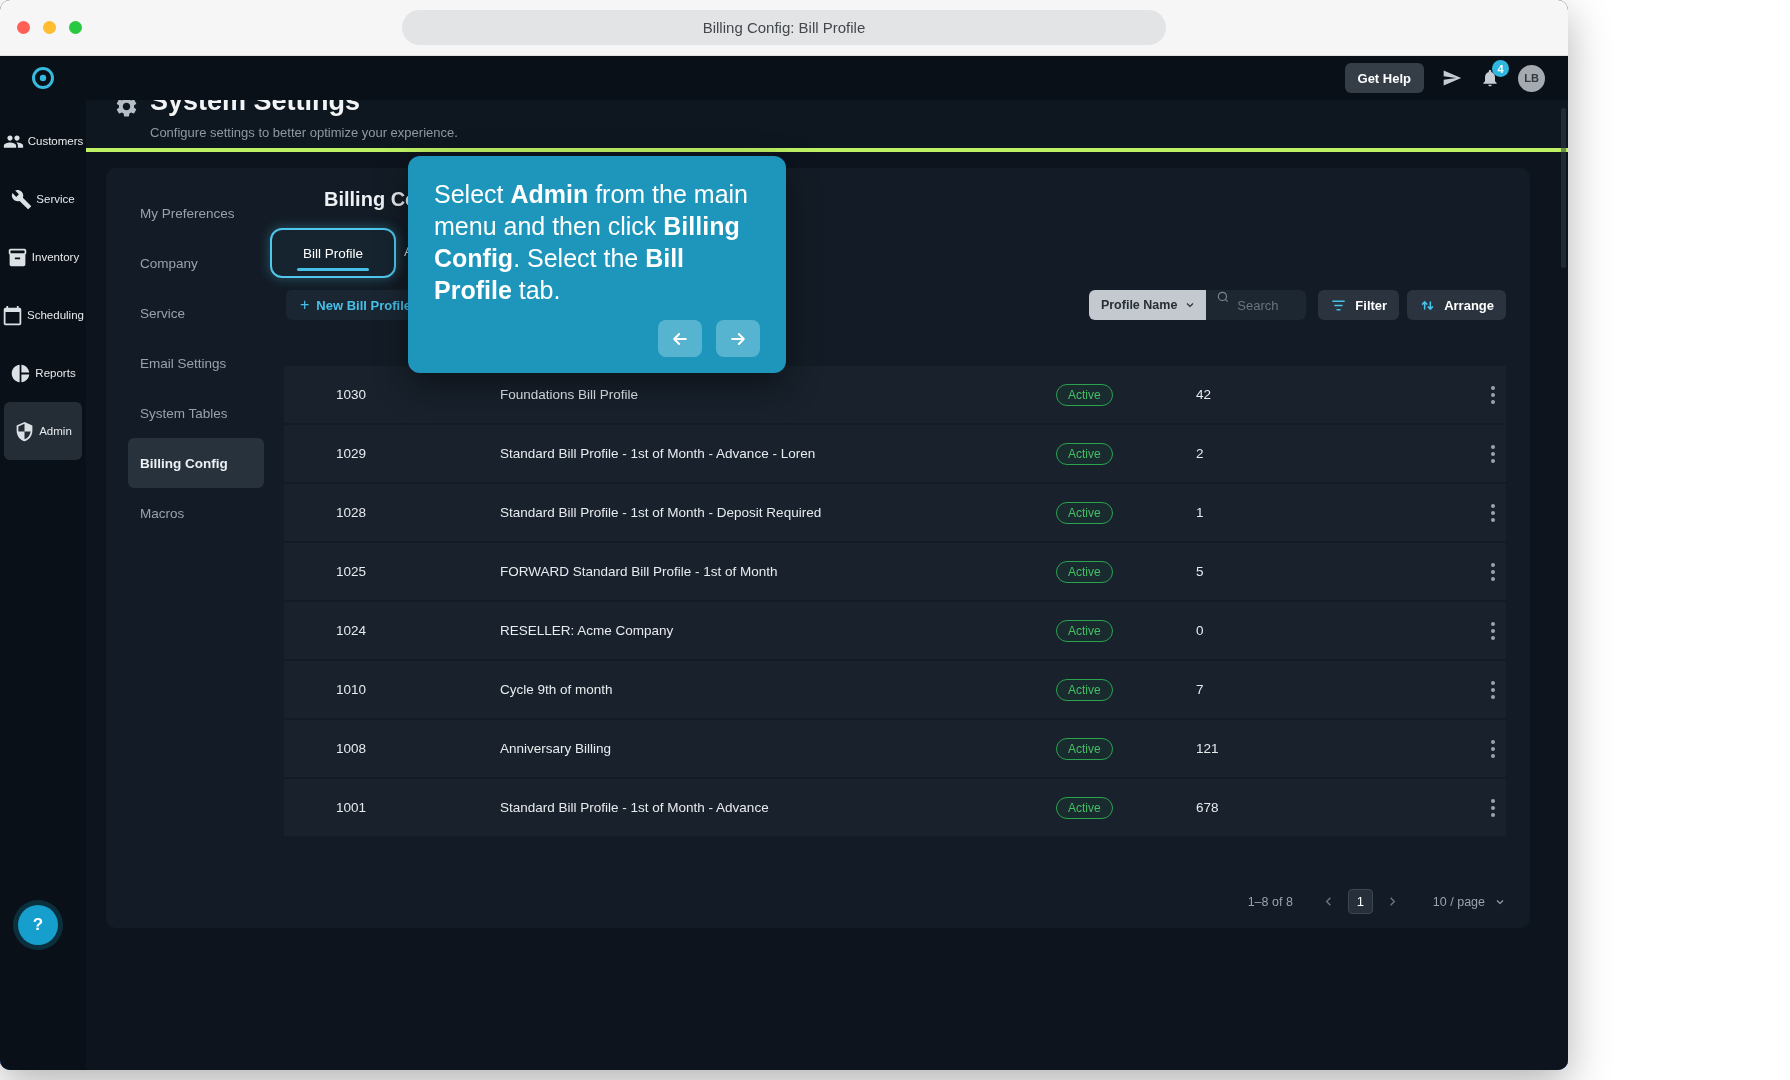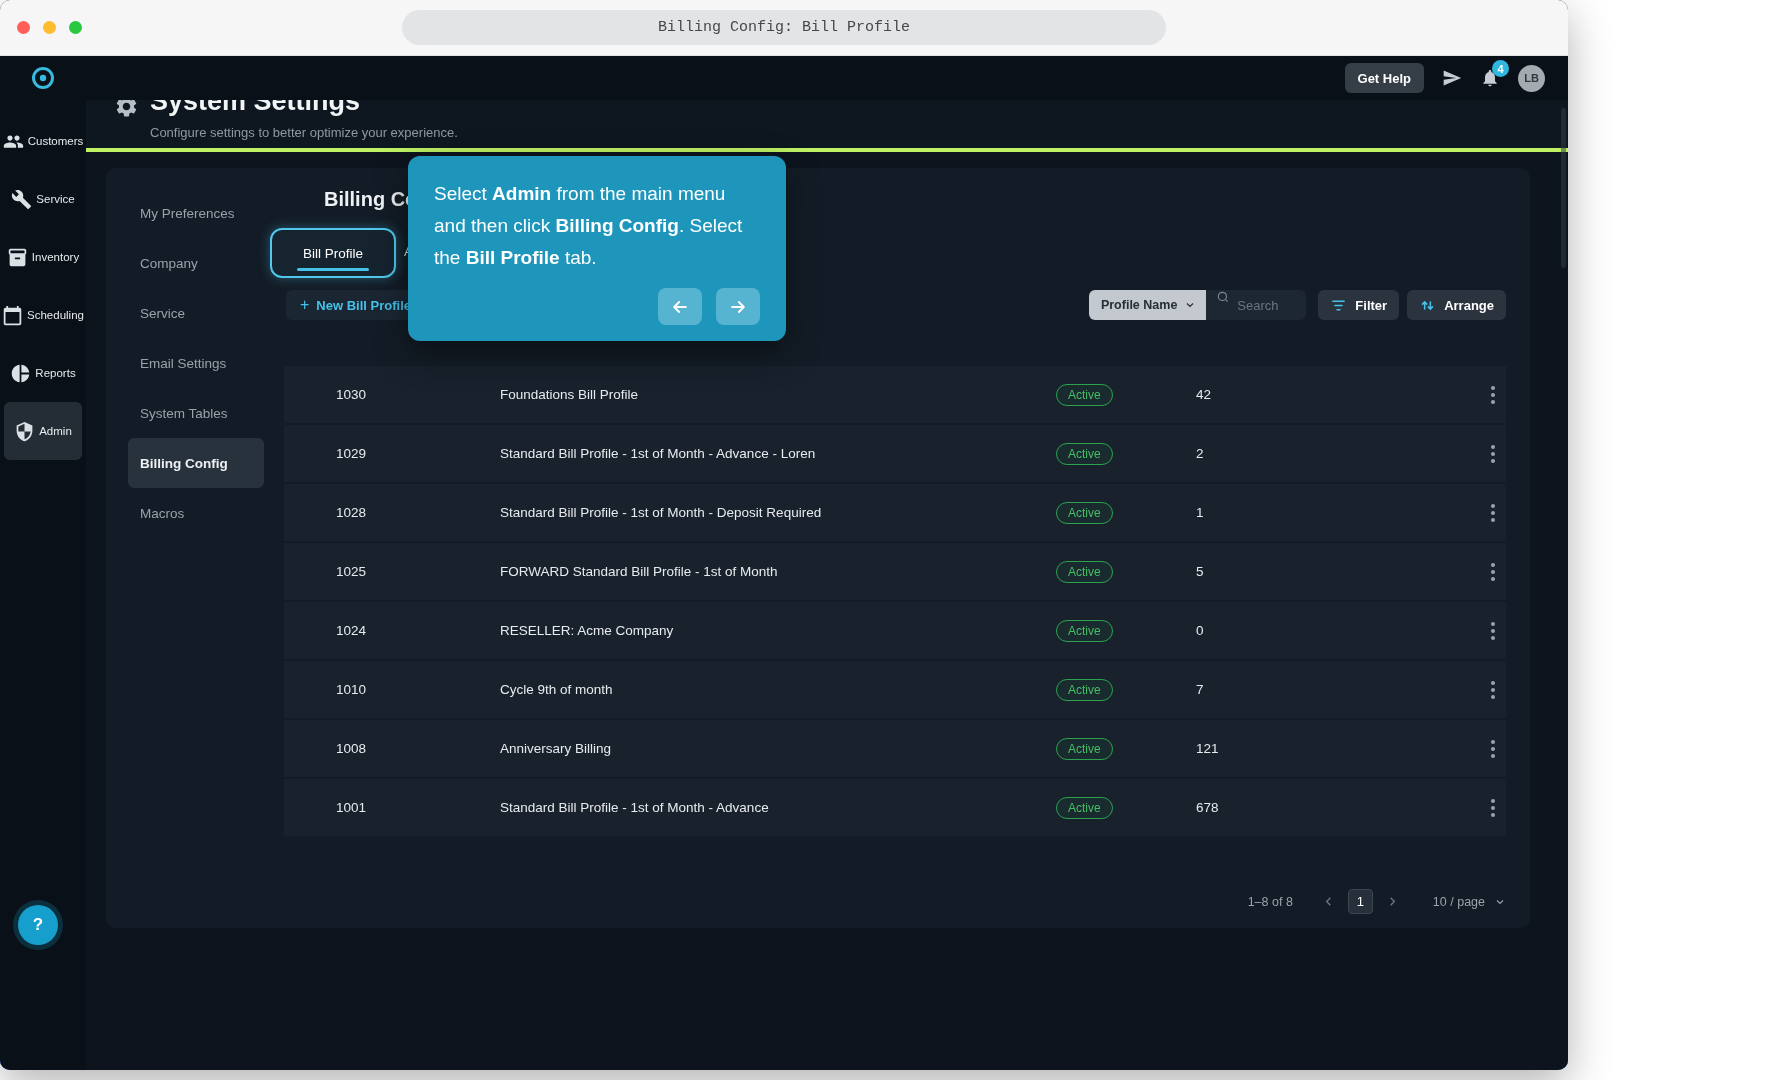--- a/index.html
+++ b/index.html
@@ -1,21 +1,21 @@
 <!DOCTYPE html>
 <html><head>
 <meta charset="utf-8">
 <style>
   * { box-sizing: border-box; margin: 0; padding: 0; }
   html,body { width:1790px; height:1080px; background:#ffffff; font-family:"Liberation Sans", sans-serif; overflow:hidden; position:relative; }
 
   
   .window { position:absolute; left:0; top:0; width:1568px; height:1070px; border-radius:10px; overflow:hidden; box-shadow:0 14px 44px rgba(0,0,0,.30); background:#0d141d; }
 
-  .titlebar { position:absolute; top:0; left:0; right:0; height:56px; background:#f6f6f7; border-bottom:1px solid #e2e2e4;font-family:Liberation Mono, monospace; }
+  .titlebar { position:absolute; top:0; left:0; right:0; height:56px; background:#f6f6f7; border-bottom:1px solid #e2e2e4; }
   .tl { position:absolute; top:21px; width:13px; height:13px; border-radius:50%; cursor:pointer; }
   .tl.close { left:17px; background:#ff5f57; }
   .tl.min   { left:43px; background:#febc2e; }
   .tl.zoom  { left:69px; background:#28c840; }
   .title-pill { position:absolute; left:402px; top:10px; width:764px; height:35px; border-radius:18px; background:#e3e4e6; color:#44484d; font-size:15px; display:flex; align-items:center; justify-content:center; }
 
   
   .app { position:absolute; top:56px; left:0; right:0; bottom:0; background:#3b82f6; }
   .app-topbar { position:absolute; top:0; left:0; right:0; height:44px; background:#0a1017; }
   .logo { position:absolute; left:30px; top:9px; width:26px; height:26px; cursor:pointer; }
@@ -92,21 +92,21 @@
   .pagination { position:absolute; right:24px; bottom:14px; display:flex; align-items:center; color:#99a3ac; font-size:12.5px; }
   .pg-range { margin-right:22px; }
   .pg-chev { display:flex; padding:0 6px; cursor:pointer; }
   .pg-chev svg { width:15px; height:15px; stroke:#6f7983; fill:none; stroke-width:2; }
   .page-box { width:25px; height:25px; margin:0 6px; background:#27303a; border:1px solid #3c4650; border-radius:4px; color:#fff; font-size:13px; display:flex; align-items:center; justify-content:center; cursor:pointer; }
   .page-size { display:flex; align-items:center; gap:9px; margin-left:27px; cursor:pointer; }
   .page-size svg { width:12px; height:12px; stroke:#99a3ac; fill:none; stroke-width:2.2; }
 
   
   .tooltip { position:absolute; left:408px; top:100px; width:378px; background:#1e96bb; border-radius:12px; padding:22px 26px 16px; box-shadow:0 12px 34px rgba(0,0,0,.45); z-index:40; }
-  .tt-text { color:#fff; font-size:19px; line-height:32px; }
+  .tt-text { color:#fff; font-size:25px; line-height:32px; }
   .tt-text b { font-weight:700; }
   .tt-actions { display:flex; justify-content:flex-end; gap:14px; margin-top:14px; }
   .tt-btn { width:44px; height:37px; border-radius:8px; background:#57b4d0; display:flex; align-items:center; justify-content:center; cursor:pointer; }
   .tt-btn svg { width:20px; height:20px; stroke:#fff; fill:none; stroke-width:2.3; stroke-linecap:round; stroke-linejoin:round; }
 </style>
 </head>
 <body>
 
 <div class="window">
 

